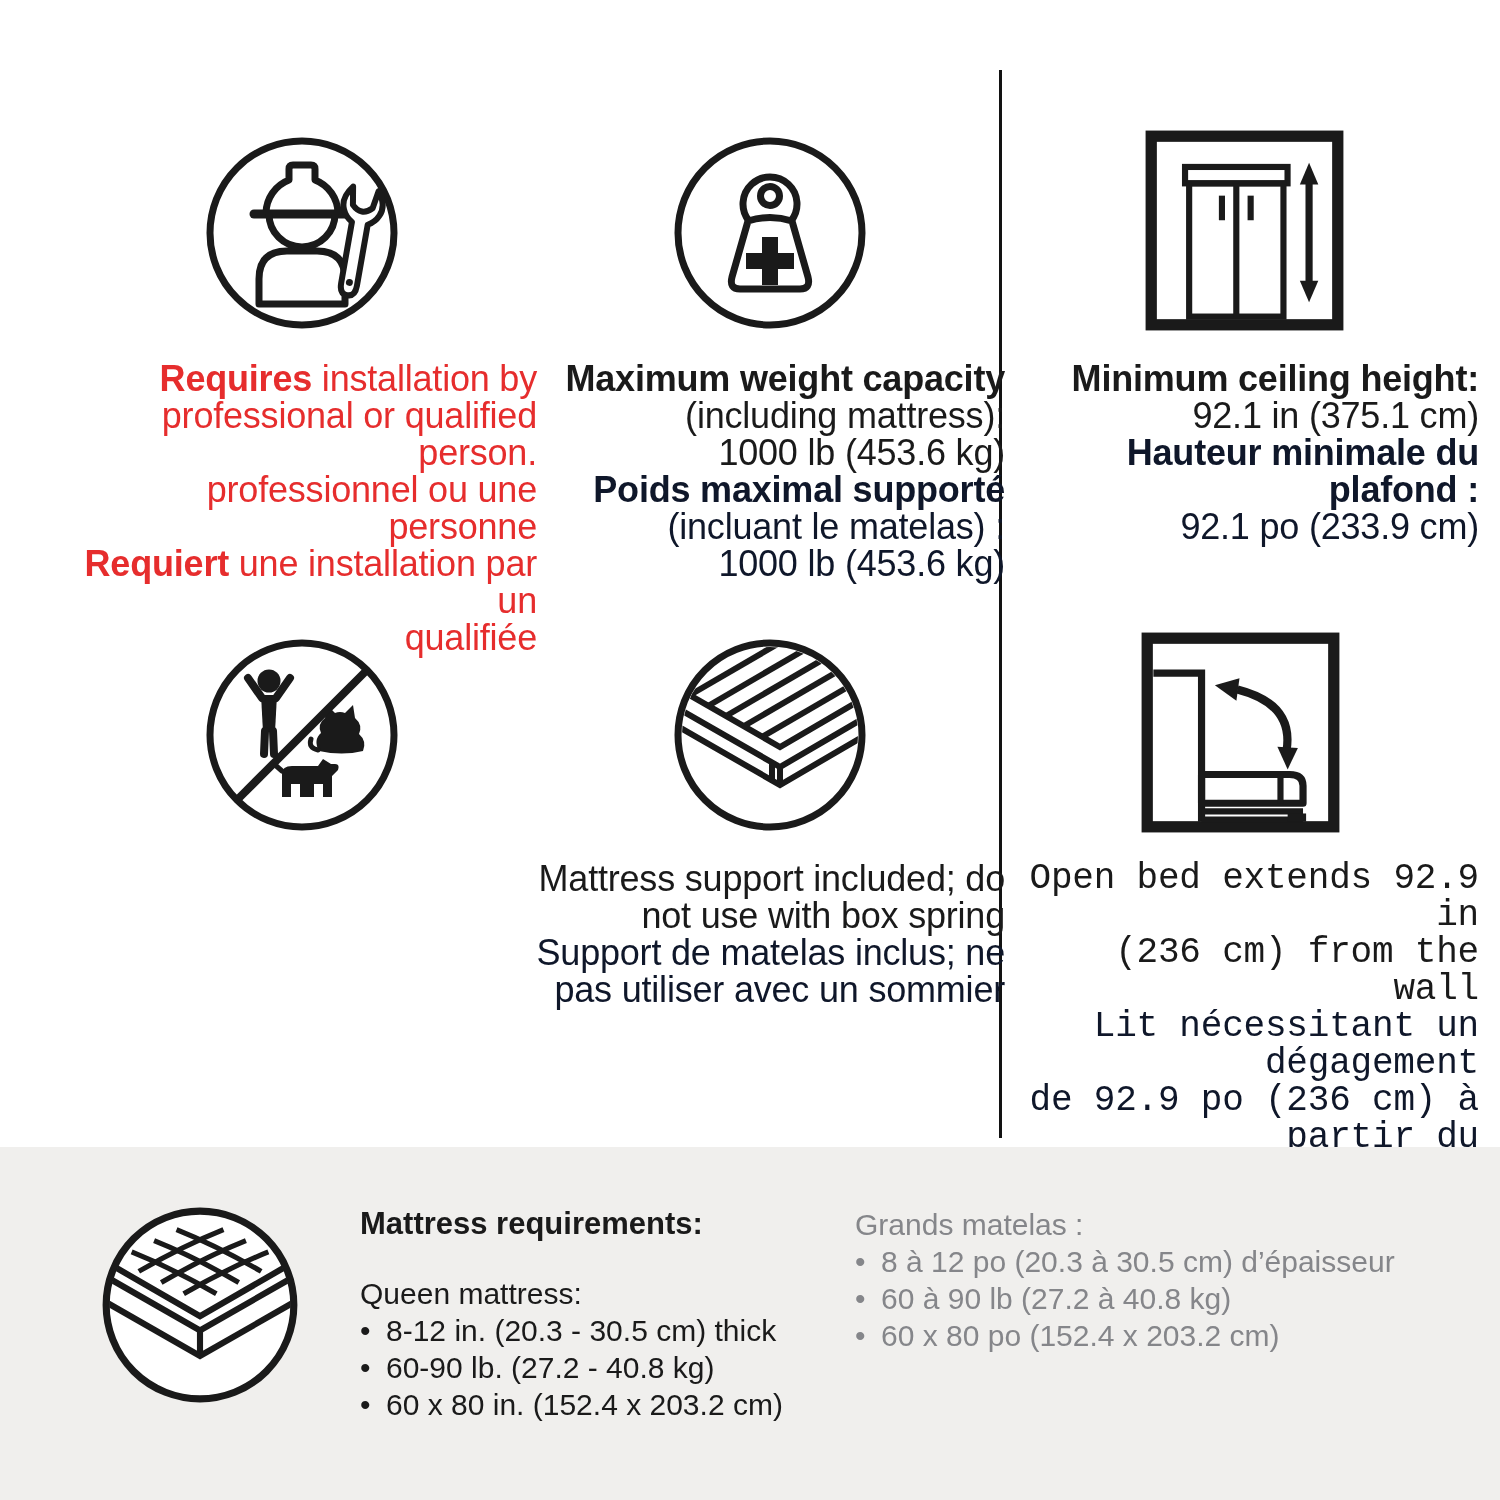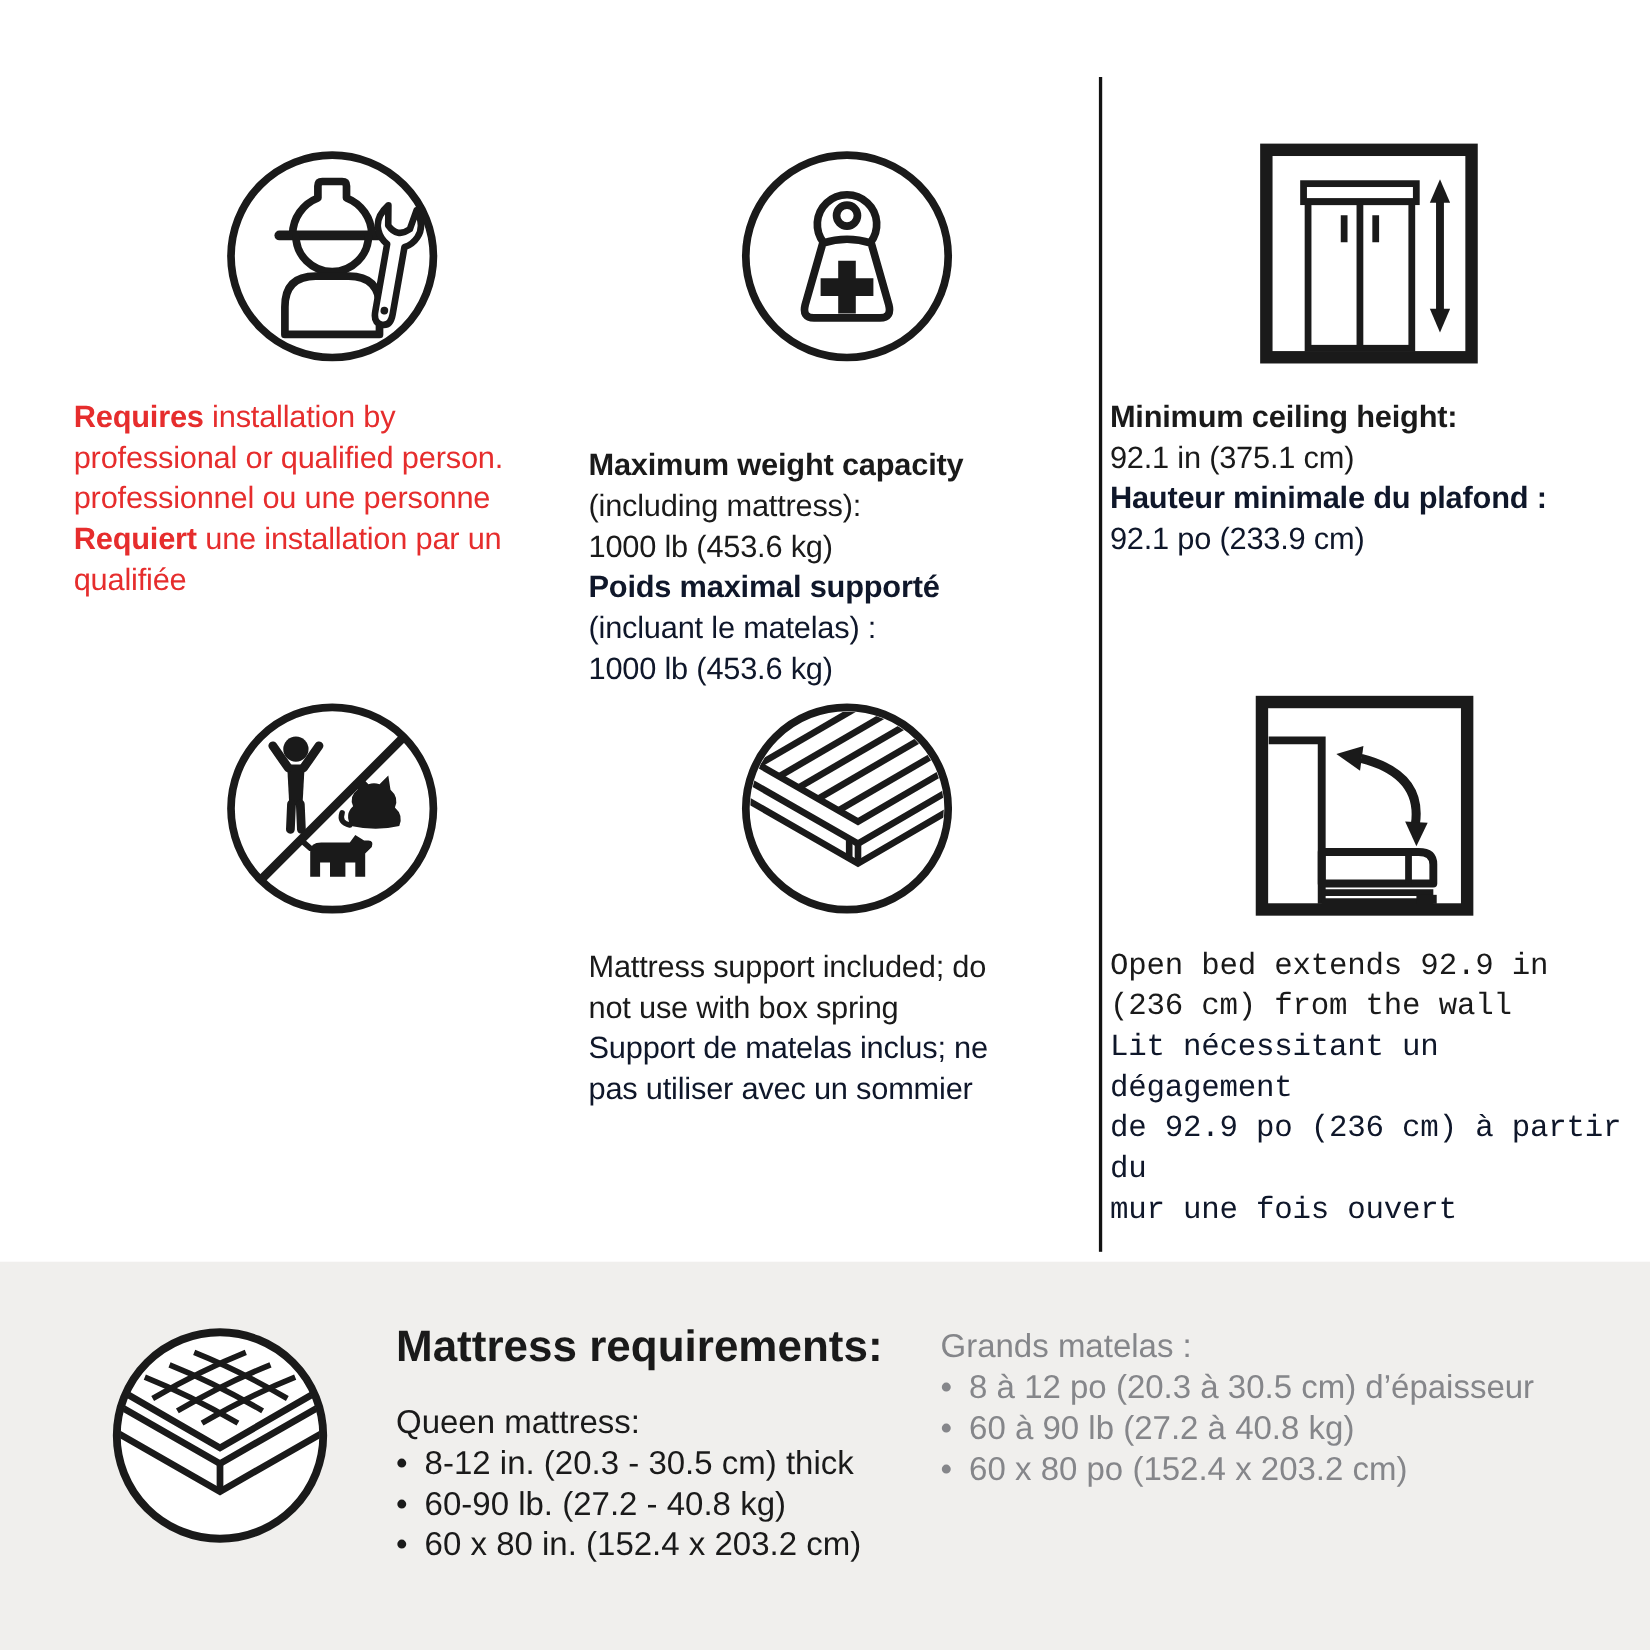--- a/index.html
+++ b/index.html
@@ -1,29 +1,29 @@
 <!DOCTYPE html>
 <html><head>
 <meta charset="utf-8">
 <style>
   html,body{margin:0;padding:0;background:#fff;}
   .canvas{position:relative;width:1500px;height:1500px;background:#ffffff;
           font-family:"Liberation Sans",sans-serif;overflow:hidden;color:#1a1a1a;}
   .divider{position:absolute;left:999px;top:70px;width:3px;height:1068px;background:#121212;}
   .icon{position:absolute;}
   .icon svg{display:block;}
-  .btext{position:absolute;width:470px;text-align:left;font-size:28px;line-height:37px;
+  .btext{position:absolute;width:470px;text-align:right;font-size:36px;line-height:37px;
           letter-spacing:-0.2px;color:#1a1a1a;}
   .gray{color:#0f172a;}
   .red{color:#e62d2d;}
   .bold{font-weight:700;}
   .ml{white-space:pre-line;}
   .bottom-bg{position:absolute;left:0;top:1147px;width:1500px;height:353px;background:#f0efed;}
   .req{position:absolute;top:1206px;font-size:30px;line-height:37px;color:#1a1a1a;}
-  .req-heading{font-size:40px;line-height:36px;font-weight:700;margin-bottom:33px;}
+  .req-heading{font-size:31px;line-height:36px;font-weight:700;margin-bottom:33px;}
   .bullet{display:flex;align-items:flex-start;}
   .bullet .dot{flex:0 0 26px;width:26px;}
   .req-en{left:360px;width:500px;}
   .req-fr{left:855px;width:615px;color:#85868a;}
   .req-fr .req-heading{color:#85868a;}
 </style>
 </head>
 <body>
 
 <div class="canvas">
@@ -57,21 +57,21 @@
     <svg width="200" height="200" viewBox="0 0 200 200">
       <g fill="none" stroke="#1a1a1a" stroke-width="7">
         <circle cx="100" cy="100" r="92"></circle>
         <path d="M79 88 A27 27 0 1 1 121 88"></path>
         <circle cx="100" cy="63" r="9.5"></circle>
         <path d="M78 88 L62 144 Q59 156 70 156 H130 Q141 156 138 144 L122 88 Q100 81 78 88 Z" stroke-linejoin="round"></path>
       </g>
       <path d="M92 104 H108 V120 H124 V136 H108 V152 H92 V136 H76 V120 H92 Z" fill="#1a1a1a"></path>
     </svg>
   </div>
-  <div class="btext" style="left:535px;top:360px;margin-top:44px;">
+  <div class="btext" style="left:535px;top:360px;">
     <div class="bold">Maximum weight capacity</div>
     <div class="ml">(including mattress):
 1000 lb (453.6 kg)</div>
     <div class="bold gray">Poids maximal supporté</div>
     <div class="ml gray">(incluant le matelas) :
 1000 lb (453.6 kg)</div>
   </div>
 
   <div class="icon" style="left:1142px;top:128px;">
     <svg width="205" height="205" viewBox="0 0 200 200">

